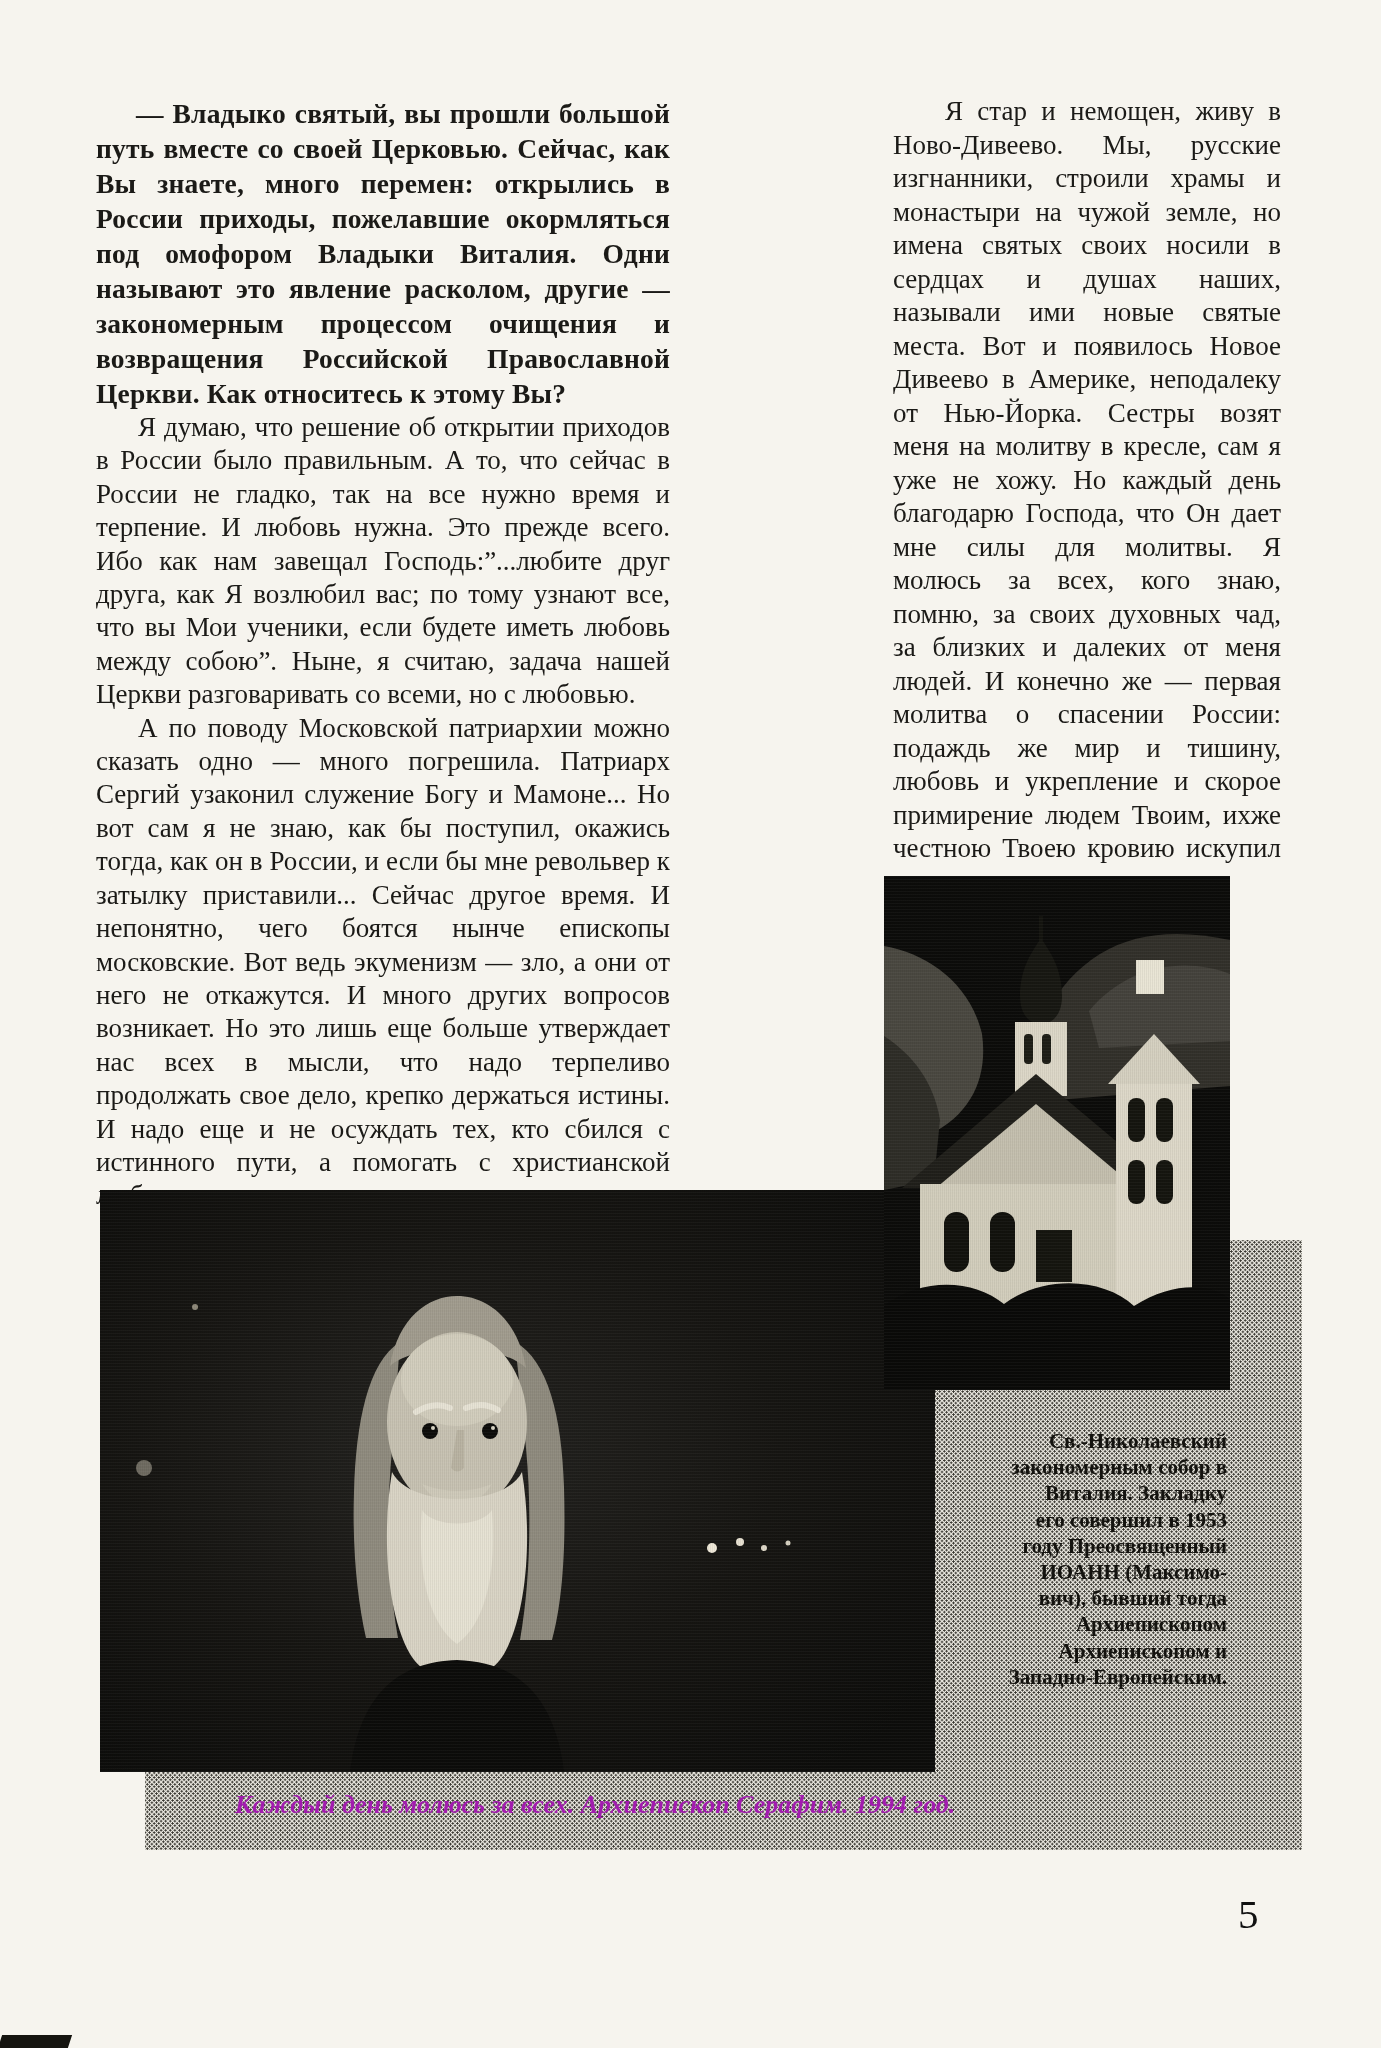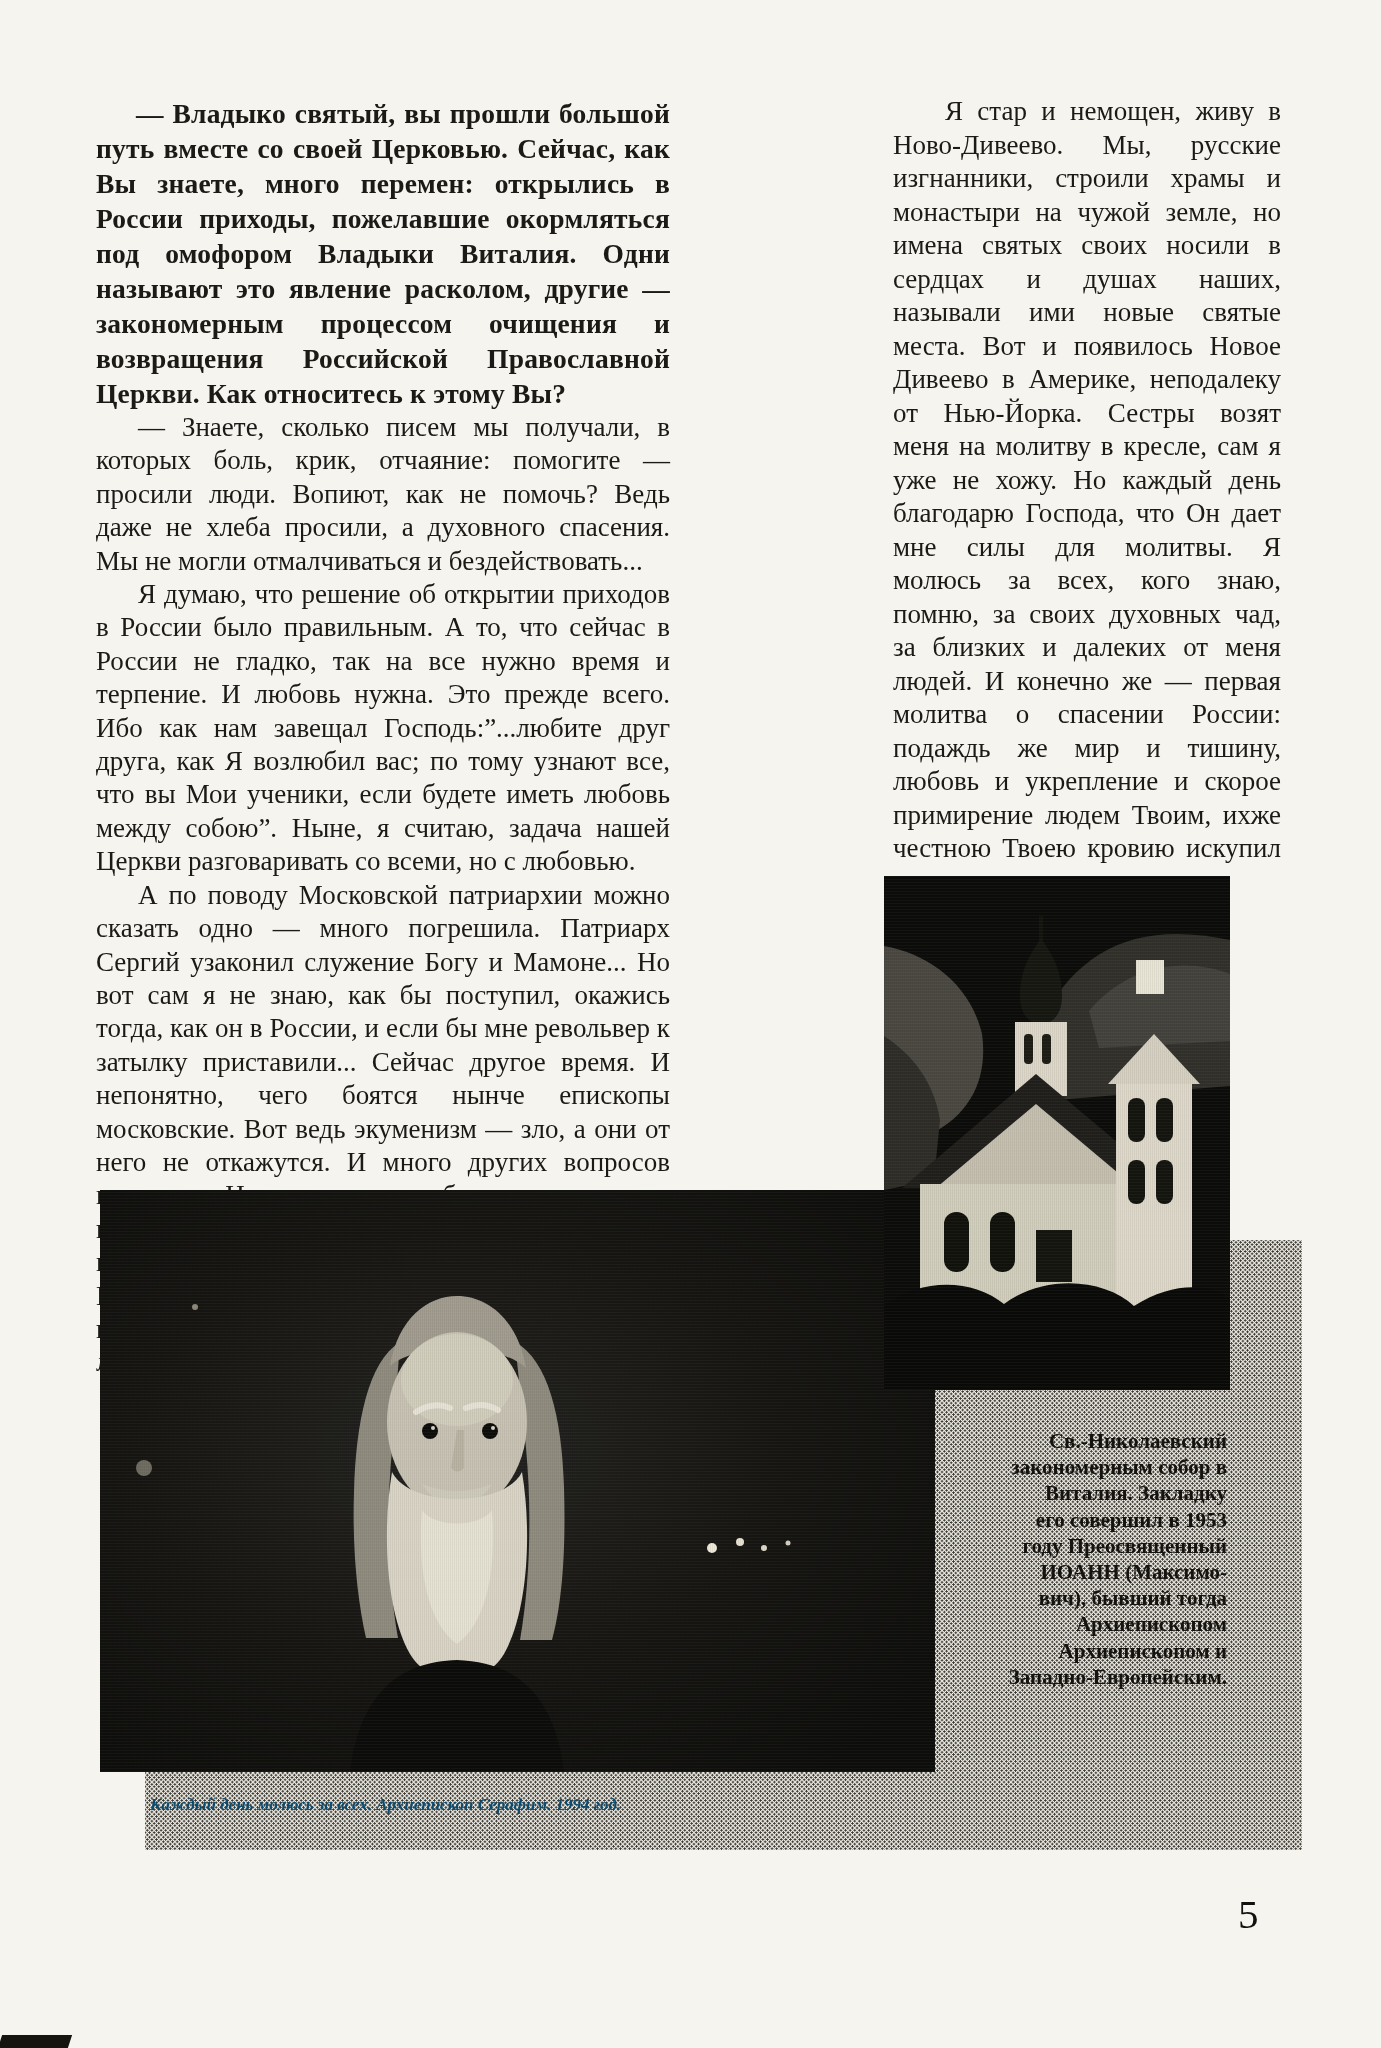--- a/index.html
+++ b/index.html
@@ -50,41 +50,40 @@
       repeating-linear-gradient(90deg,rgba(0,0,0,.05) 0 1px,transparent 1px 2px);
   }
   
   .caption-church{
     position:absolute;left:975px;top:1428px;width:252px;z-index:4;
     font-weight:bold;font-size:21px;line-height:26.2px;
     text-align:right;color:#14130f;
   }
   .caption-portrait{
     position:absolute;left:150px;top:1790px;width:890px;z-index:4;
-    font-style:italic;font-weight:bold;font-size:17px;line-height:30px;
-    text-align:left;color:#0c4a6e;
+    font-style:italic;font-weight:bold;font-size:26px;line-height:30px;
+    text-align:center;color:#a21caf;
   }
   
   .page-number{
     position:absolute;left:1238px;top:1890px;
     font-size:41px;color:#111;z-index:5;
   }
   .scan-artifact{
     position:absolute;left:0;top:2035px;width:70px;height:13px;
     background:#15140f;transform:skewX(-18deg);z-index:5;
   }
 </style>
 </head>
 <body>
 
 <div class="page">
 
   <div class="col-left">
     <p class="q">— Владыко святый, вы прошли большой путь вместе со своей Церковью. Сейчас, как Вы знаете, много перемен: открылись в России приходы, пожелавшие окормляться под омофором Владыки Виталия. Одни называют это явление расколом, другие — закономерным процессом очищения и возвращения Российской Православной Церкви. Как относитесь к этому Вы?</p>
-    <p class="body">— Знаете, сколько писем мы получали, в которых боль, крик, отчаяние: помогите — просили люди. Вопиют, как не помочь? Ведь даже не хлеба просили, а духовного спасения. Мы не могли отмалчиваться и бездействовать...</p>
     <p class="body">Я думаю, что решение об открытии приходов в России было правильным. А то, что сейчас в России не гладко, так на все нужно время и терпение. И любовь нужна. Это прежде всего. Ибо как нам завещал Господь:”...любите друг друга, как Я возлюбил вас; по тому узнают все, что вы Мои ученики, если будете иметь любовь между собою”. Ныне, я считаю, задача нашей Церкви разговаривать со всеми, но с любовью.</p>
     <p class="body">А по поводу Московской патриархии можно сказать одно — много погрешила. Патриарх Сергий узаконил служение Богу и Мамоне... Но вот сам я не знаю, как бы поступил, окажись тогда, как он в России, и если бы мне револьвер к затылку приставили... Сейчас другое время. И непонятно, чего боятся нынче епископы московские. Вот ведь экуменизм — зло, а они от него не откажутся. И много других вопросов возникает. Но это лишь еще больше утверждает нас всех в мысли, что надо терпеливо продолжать свое дело, крепко держаться истины. И надо еще и не осуждать тех, кто сбился с истинного пути, а помогать с христианской любовию и терпением...</p>
   </div>
 
   <div class="col-right">
     <p>Я стар и немощен, живу в Ново-Дивеево. Мы, русские изгнанники, строили храмы и монастыри на чужой земле, но имена святых своих носили в сердцах и душах наших, называли ими новые святые места. Вот и появилось Новое Дивеево в Америке, неподалеку от Нью-Йорка. Сестры возят меня на молитву в кресле, сам я уже не хожу. Но каждый день благодарю Господа, что Он дает мне силы для молитвы. Я молюсь за всех, кого знаю, помню, за своих духовных чад, за близких и далеких от меня людей. И конечно же — первая молитва о спасении России: подаждь же мир и тишину, любовь и укрепление и скорое примирение людем Твоим, ихже честною Твоею кровию искупил еси...</p>
   </div>
 
   <div class="halftone"></div>
 

